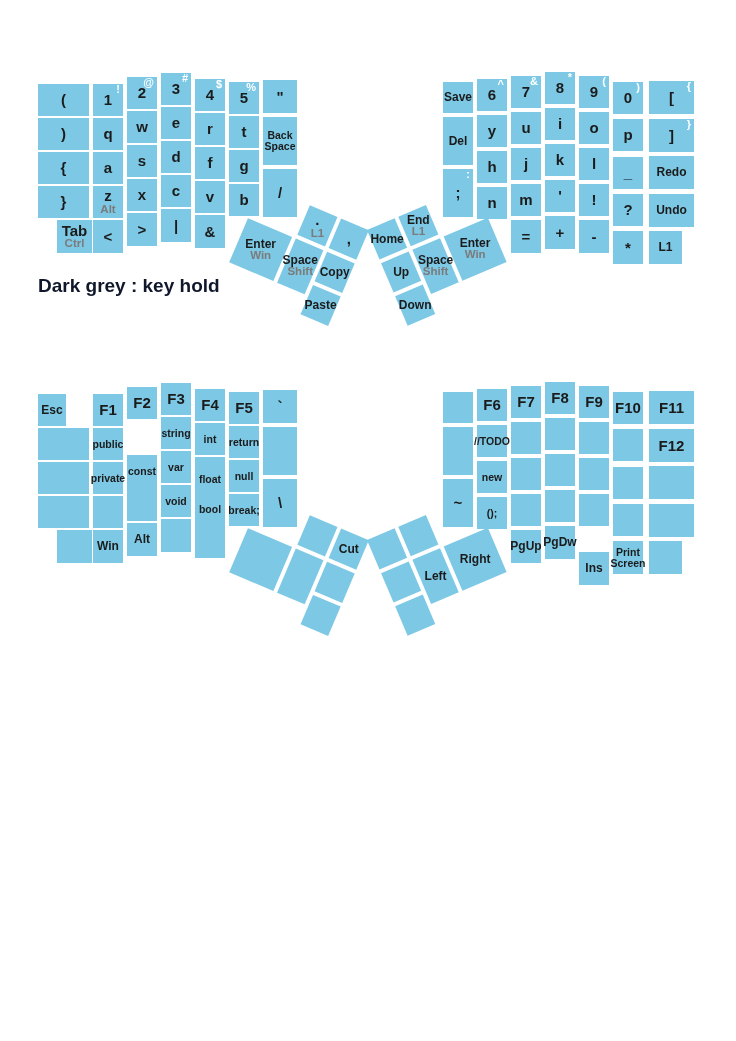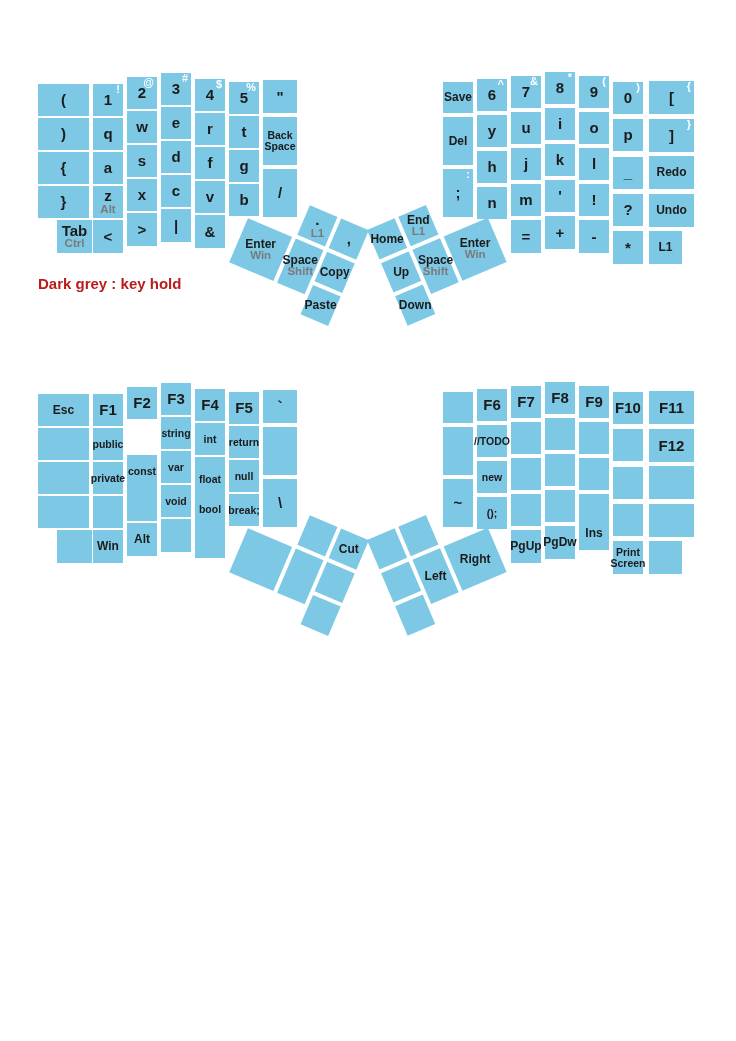--- a/index.html
+++ b/index.html
@@ -1,19 +1,19 @@
 <!DOCTYPE html>
 <html><head>
 <meta charset="utf-8">
 <style>
   html,body{margin:0;padding:0;background:#ffffff;}
   #canvas{position:relative;width:736px;height:1041px;background:#fff;overflow:hidden;
           font-family:"Liberation Sans",sans-serif;font-weight:700;}
   .ltitle{position:absolute;left:40px;font-size:17px;font-weight:700;color:#000;letter-spacing:.2px;}
-  .legend{position:absolute;left:38px;top:275px;font-size:15px;color:#b91c1c;}
+  .legend{position:absolute;left:38px;top:275px;font-size:19px;color:#0f172a;}
   .key{position:absolute;background:var(--keycol);box-sizing:border-box;}
   .kwrap{position:absolute;inset:0;display:flex;flex-direction:column;align-items:center;
          justify-content:center;text-align:center;line-height:1.04;white-space:pre-line;}
   .kmain{color:#1b1b1b;}
   .kmain.xl{font-size:15px;}
   .kmain.md{font-size:12px;}
   .kmain.sm{font-size:10.5px;}
   .khold{color:#7b7b7b;font-size:11.5px;margin-top:0px;white-space:nowrap;}
   .kshift{position:absolute;top:-1px;right:3px;color:#fff;font-size:11px;}
   .cluster{position:absolute;transform-origin:0 0;width:116px;height:104px;}
@@ -293,21 +293,21 @@
           <span class="khold">Shift</span>
         </div>
       </div>
       <div class="key" style="left: 68px; top: 36px; width: 48px; height: 48px;">
         <div class="kwrap">
           <span class="kmain md">Enter</span>
           <span class="khold">Win</span>
         </div>
       </div>
     </div>
-    <div class="key" style="left: 38px; top: 394px; width: 51px; height: 32px;">
+    <div class="key" style="left: 38px; top: 394px; width: 28px; height: 32px;">
       <div class="kwrap"><span class="kmain md">Esc</span></div>
     </div>
     <div class="key" style="left: 38px; top: 428px; width: 51px; height: 32px;">
       <div class="kwrap"></div>
     </div>
     <div class="key" style="left: 38px; top: 462px; width: 51px; height: 32px;">
       <div class="kwrap"></div>
     </div>
     <div class="key" style="left: 38px; top: 496px; width: 51px; height: 32px;">
       <div class="kwrap"></div>
@@ -452,21 +452,21 @@
     </div>
     <div class="key" style="left: 579px; top: 422px; width: 30px; height: 32px;">
       <div class="kwrap"></div>
     </div>
     <div class="key" style="left: 579px; top: 458px; width: 30px; height: 32px;">
       <div class="kwrap"></div>
     </div>
     <div class="key" style="left: 579px; top: 494px; width: 30px; height: 32px;">
       <div class="kwrap"></div>
     </div>
-    <div class="key" style="left: 579px; top: 517px; width: 30px; height: 33px;">
+    <div class="key" style="left: 579px; top: 552px; width: 30px; height: 33px;">
       <div class="kwrap"><span class="kmain md">Ins</span></div>
     </div>
     <div class="key" style="left: 613px; top: 392px; width: 30px; height: 32px;">
       <div class="kwrap"><span class="kmain xl">F10</span></div>
     </div>
     <div class="key" style="left: 613px; top: 429px; width: 30px; height: 32px;">
       <div class="kwrap"></div>
     </div>
     <div class="key" style="left: 613px; top: 467px; width: 30px; height: 32px;">
       <div class="kwrap"></div>

